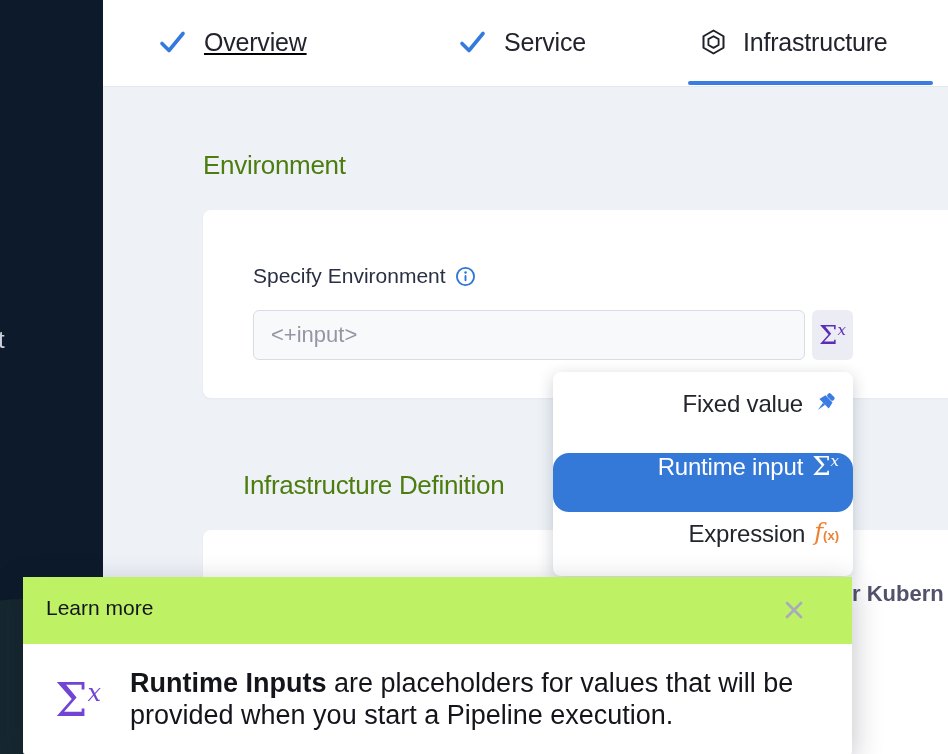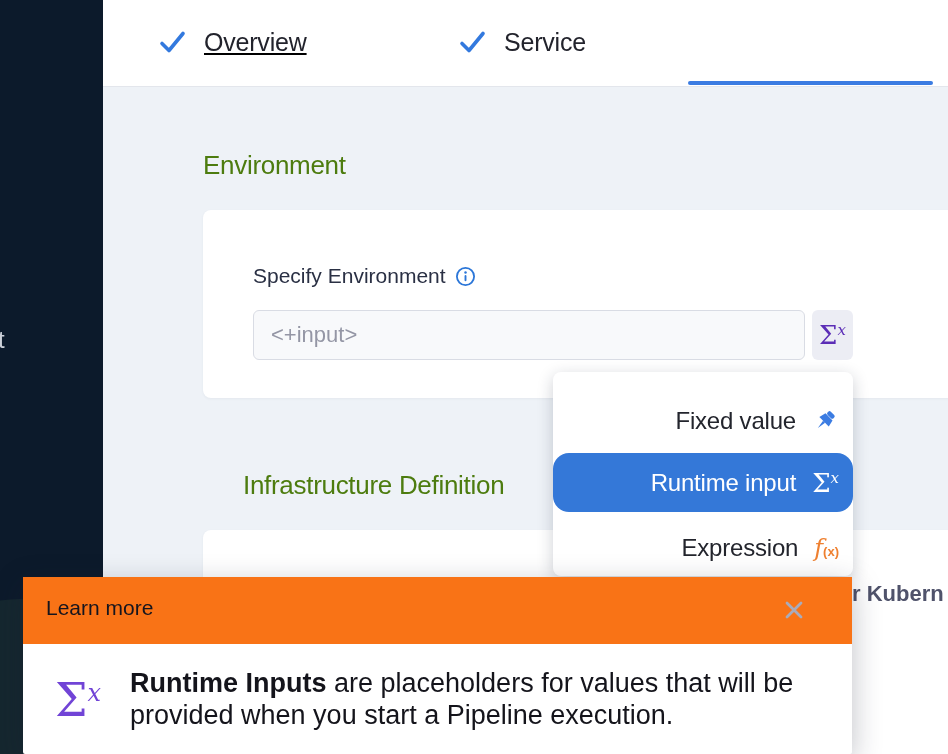--- a/index.html
+++ b/index.html
@@ -48,30 +48,30 @@
 
   
   .fx { color:#ef8030; line-height:1; white-space:nowrap; }
   .fx .f { font-size:24px; font-style:italic; font-family:"DejaVu Serif", serif; }
   .fx .paren { font-size:13px; font-weight:700; }
 
   .kubern-fragment { position:absolute; left:649px; top:51px; font-size:22px; color:#50536b; white-space:nowrap;font-weight:bold; }
 
   
   .dropdown { position:absolute; left:553px; top:372px; width:300px; height:204px; background:#ffffff; border-radius:8px; box-shadow:0 4px 16px rgba(28,38,60,0.22); z-index:20; }
-  .dd-item { position:absolute; left:0; width:100%; display:flex; align-items:center; justify-content:flex-end; gap:16px; padding-right:14px; cursor:pointer; }
+  .dd-item { position:absolute; left:0; width:100%; display:flex; align-items:flex-start; justify-content:flex-end; gap:9px; padding-right:14px; cursor:pointer; }
   .dd-item .dd-label { font-size:24px; color:#23252d; letter-spacing:-0.2px; }
   .dd-fixed { top:18px; height:62px; }
   .dd-runtime { top:81px; height:59px; background:#3478d8; border-radius:16px; }
   .dd-runtime .dd-label { color:#ffffff; }
   .dd-expression { top:148px; height:56px; }
 
   
   .popup { position:absolute; left:23px; top:577px; width:829px; height:177px; background:#ffffff; z-index:30; box-shadow:0 8px 30px rgba(25,30,50,0.28); border-radius:2px; }
-  .popup-header { position:relative; height:67px; background:#f97316;text-align:right; }
+  .popup-header { position:relative; height:67px; background:#bef264;text-align:right; }
   .popup-title { position:absolute; left:23px; top:19px; font-size:21px; color:#15151e; }
   .popup-close { position:absolute; left:759px; top:21px; width:24px; height:24px; cursor:pointer; display:flex; align-items:center; justify-content:center; }
   .popup-body { position:relative; height:110px; }
   .popup-sigma { position:absolute; left:32px; top:33px; }
   .popup-text { position:absolute; left:107px; top:23px; width:665px; font-size:27px; line-height:32px; color:#14141b; }
   .popup-text b { font-weight:700; }
 
   svg { display:block; }
 </style>
 </head>
@@ -92,20 +92,29 @@
       </span>
       <span class="tab-label">Overview</span>
     </div>
     <div class="tab tab-service">
       <span>
         <svg width="29" height="26" viewBox="0 0 29 26">
             <path d="M4 14.5 L11 21.5 L25 4.5" fill="none" stroke="#3379de" stroke-width="3.6" stroke-linecap="round" stroke-linejoin="round"></path>
           </svg>
       </span>
       <span class="tab-label">Service</span>
+    </div>
+    <div class="tab tab-infrastructure">
+      <span>
+        <svg width="25" height="27" viewBox="0 0 25 27">
+          <path d="M12.5 1.5 L22.5 7.25 V18.75 L12.5 24.5 L2.5 18.75 V7.25 Z" fill="none" stroke="#1f202a" stroke-width="2" stroke-linejoin="round"></path>
+          <path d="M12.5 7.2 L17.6 10.1 V16 L12.5 18.9 L7.4 16 V10.1 Z" fill="none" stroke="#1f202a" stroke-width="1.8" stroke-linejoin="round"></path>
+        </svg>
+      </span>
+      <span class="tab-label">Infrastructure</span>
     </div>
     <div class="active-underline"></div>
   </div>
 
   <div class="h1 env">Environment</div>
 
   <div class="card card-env">
     <div class="field-label-row">
       <span class="field-label">Specify Environment</span>
       <span>

